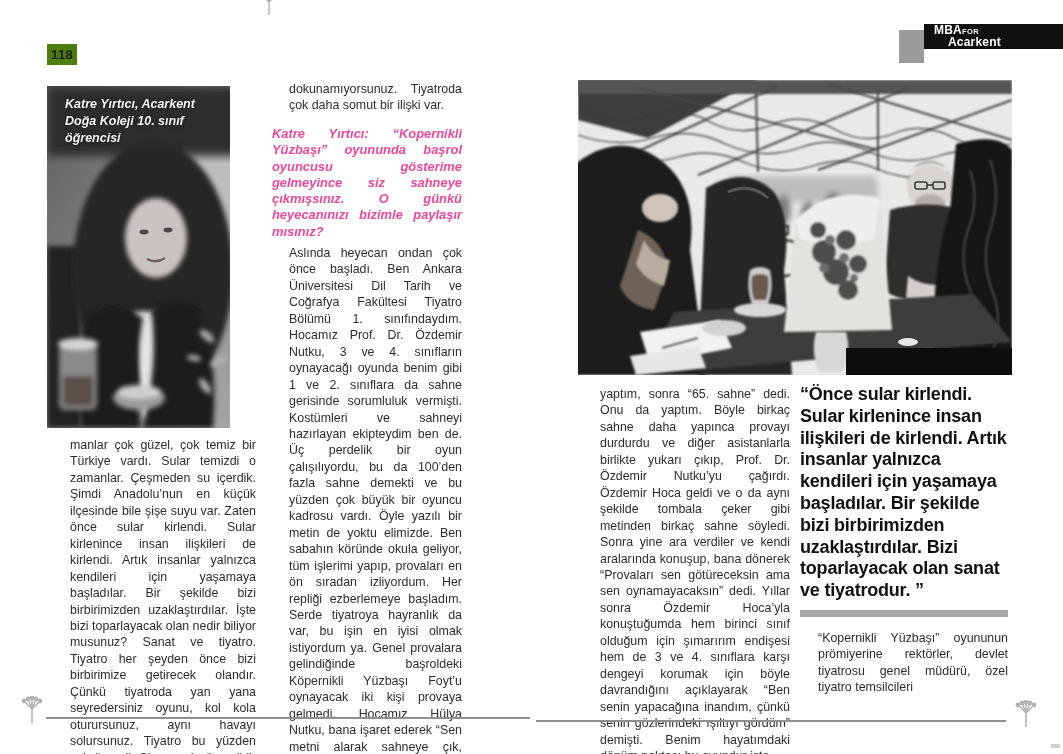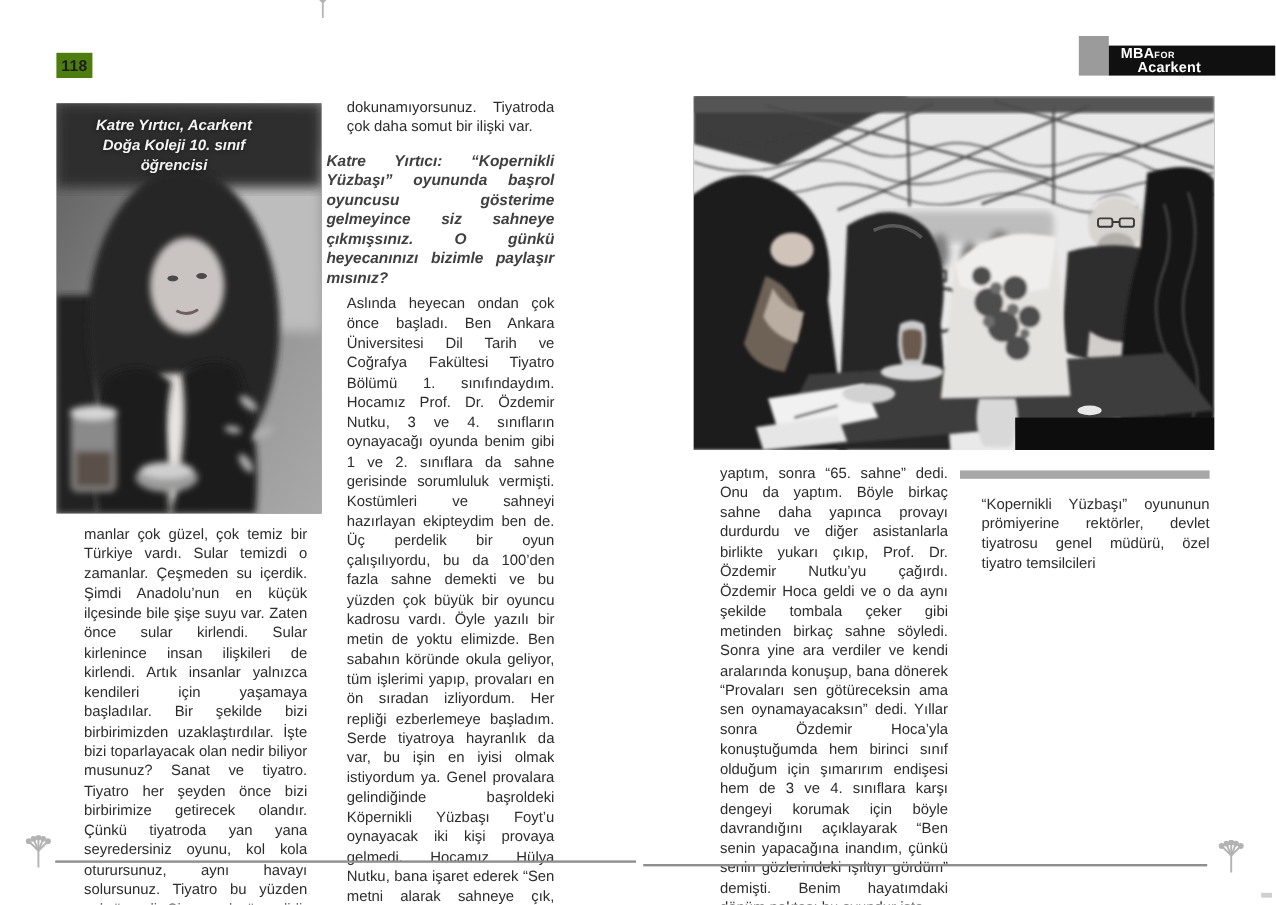--- a/index.html
+++ b/index.html
@@ -8,32 +8,32 @@
     font-family:"Liberation Sans", sans-serif;color:#2d2d2d;overflow:hidden;
   }
   
   .page-number{
     position:absolute;left:47px;top:44px;width:30px;height:21px;
     background:#4d7c0f;color:#1c1c1c;font-weight:bold;font-size:13px;
     display:flex;align-items:center;justify-content:center;letter-spacing:.3px;
   }
   .logo-gray{position:absolute;left:899px;top:30px;width:25px;height:33px;background:#9b9b9b;}
   .logo-black{
-    position:absolute;left:924px;top:38px;width:139px;height:25px;background:#101010;
+    position:absolute;left:924px;top:24px;width:139px;height:25px;background:#101010;
     color:#ffffff;padding:1px 0 0 10px;box-sizing:border-box;line-height:11px;
   }
   .logo-line1{font-weight:bold;font-size:12px;letter-spacing:.2px;}
   .logo-for{font-size:7.5px;font-weight:bold;letter-spacing:.5px;}
   .logo-line2{font-weight:bold;font-size:12px;margin-left:14px;letter-spacing:.2px;}
   .ornament{position:absolute;opacity:.75;}
   .rule{position:absolute;height:2px;background:#8f8f8f;}
   .corner-tick{position:absolute;left:1051px;top:744px;width:9px;height:4px;background:#cfcfcf;}
   
   .body-text{font-size:12.4px;line-height:16.45px;text-align:justify;color:#2d2d2d;}
-  .question{font-weight:bold;font-style:italic;font-size:12.9px;line-height:16.3px;color:#404040;text-align:justify;}
+  .question{font-weight:bold;font-style:italic;font-size:12.9px;line-height:16.3px;color:#ec4899;text-align:justify;}
   .col{position:absolute;}
   .indented{margin-left:17px;}
   .indented-r{margin-left:18px;}
   .mt12{margin-top:12px;} .mt5{margin-top:5px;}
   .pull-quote{
     font-weight:bold;font-size:18px;line-height:21.8px;color:#111111;
     letter-spacing:-0.2px;text-align:left;
   }
   .quote-bar{width:208px;height:7px;background:#a8a8a8;margin:8px 0 13px 0;}
   
@@ -61,21 +61,21 @@
         <circle cx="12" cy="2" r="1.6"></circle>
       <line x1="12" y1="13" x2="16" y2="3"></line>
         <circle cx="16" cy="3" r="1.6"></circle>
       <line x1="12" y1="13" x2="20" y2="5"></line>
         <circle cx="20" cy="5" r="1.6"></circle>
     </g>
   </svg>
 
   <div class="page-number">118</div>
 
-  <div class="photo" style="left:47px;top:86px;width:221px;height:342px;text-align:center;">
+  <div class="photo" style="left:47px;top:86px;width:183px;height:342px;">
     <svg width="221" height="342" viewBox="0 0 221 342">
       <defs>
         <linearGradient id="gL" x1="0" y1="0" x2="1" y2="1">
           <stop offset="0" stop-color="#5d5d5d"></stop>
             <stop offset=".55" stop-color="#8f8f8f"></stop>
             <stop offset="1" stop-color="#a9a9a9"></stop>
         </linearGradient>
         <filter id="b2">
             <feGaussianBlur stdDeviation="2.5"></feGaussianBlur>
           </filter>
@@ -233,20 +233,21 @@
       <path d="M238 252 q-6 22 4 40 l22 0 q10 -18 4 -40 z" fill="#d8d8d8" filter="url(#rb1)"></path>
 
       <rect x="268" y="268" width="166" height="27" fill="#0d0d0d"></rect>
       <ellipse cx="330" cy="262" rx="10" ry="4" fill="#e8e8e8"></ellipse>
     </svg>
   </div>
 
   <div class="col body-text" style="left:600px;top:386px;width:190px;">yaptım, sonra “65. sahne” dedi. Onu da yaptım. Böyle birkaç sahne daha yapınca provayı durdurdu ve diğer asistanlarla birlikte yukarı çıkıp, Prof. Dr. Özdemir Nutku’yu çağırdı. Özdemir Hoca geldi ve o da aynı şekilde tombala çeker gibi metinden birkaç sahne söyledi. Sonra yine ara verdiler ve kendi aralarında konuşup, bana dönerek “Provaları sen götüreceksin ama sen oynamayacaksın” dedi. Yıllar sonra Özdemir Hoca’yla konuştuğumda hem birinci sınıf olduğum için şımarırım endişesi hem de 3 ve 4. sınıflara karşı dengeyi korumak için böyle davrandığını açıklayarak “Ben senin yapacağına inandım, çünkü senin gözlerindeki ışıltıyı gördüm” demişti. Benim hayatımdaki dönüm noktası bu oyundur işte.</div>
 
   <div class="col" style="left:800px;top:384px;width:210px;">
+    <div class="pull-quote">“Önce sular kirlendi. Sular kirlenince insan ilişkileri de kirlendi. Artık insanlar yalnızca kendileri için yaşamaya başladılar. Bir şekilde bizi birbirimizden uzaklaştırdılar. Bizi toparlayacak olan sanat ve tiyatrodur. ”</div>
     <div class="quote-bar"></div>
     <div class="body-text indented-r mt5" style="width:190px;">“Kopernikli Yüzbaşı” oyununun prömiyerine rektörler, devlet tiyatrosu genel müdürü, özel tiyatro temsilcileri</div>
   </div>
 
   <div class="rule" style="left:46px;top:717px;width:484px;"></div>
   <div class="rule" style="left:536px;top:720px;width:470px;"></div>
 
   <svg class="ornament" style="left:20px;top:696px" width="24" height="28" viewBox="0 0 24 28">
     <g stroke="#9a9a9a" stroke-width="1.6" fill="#9a9a9a">
       <line x1="12" y1="27" x2="12" y2="13"></line>

